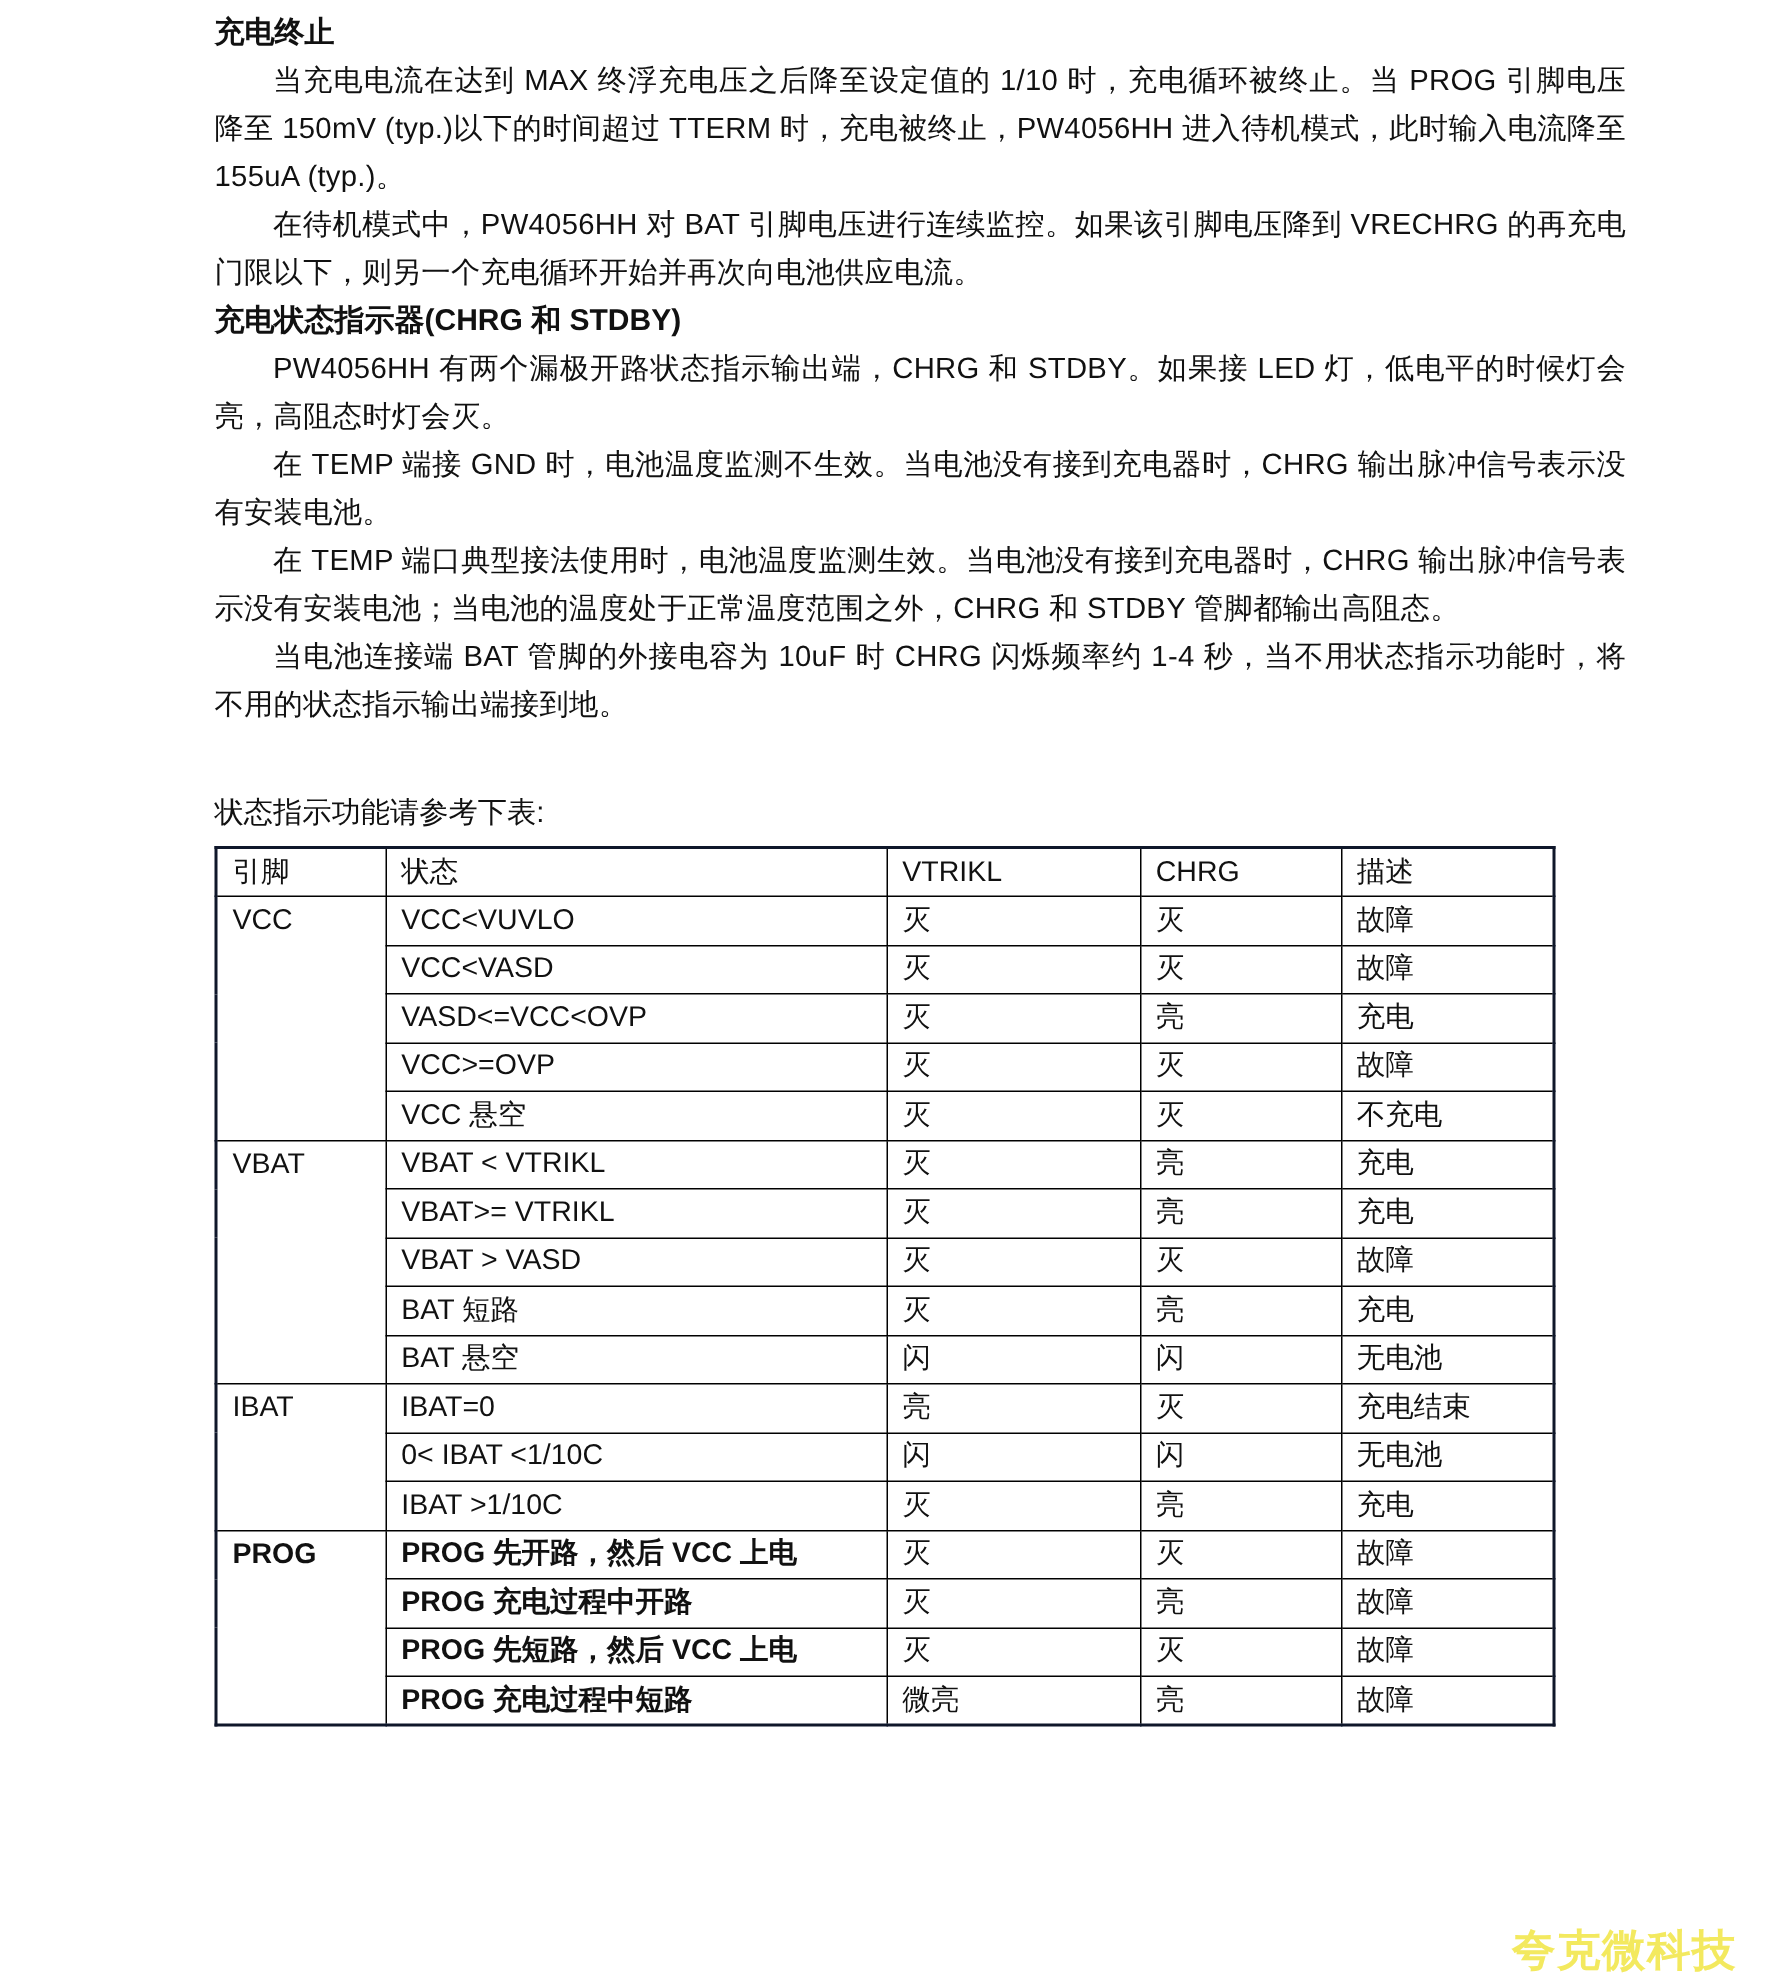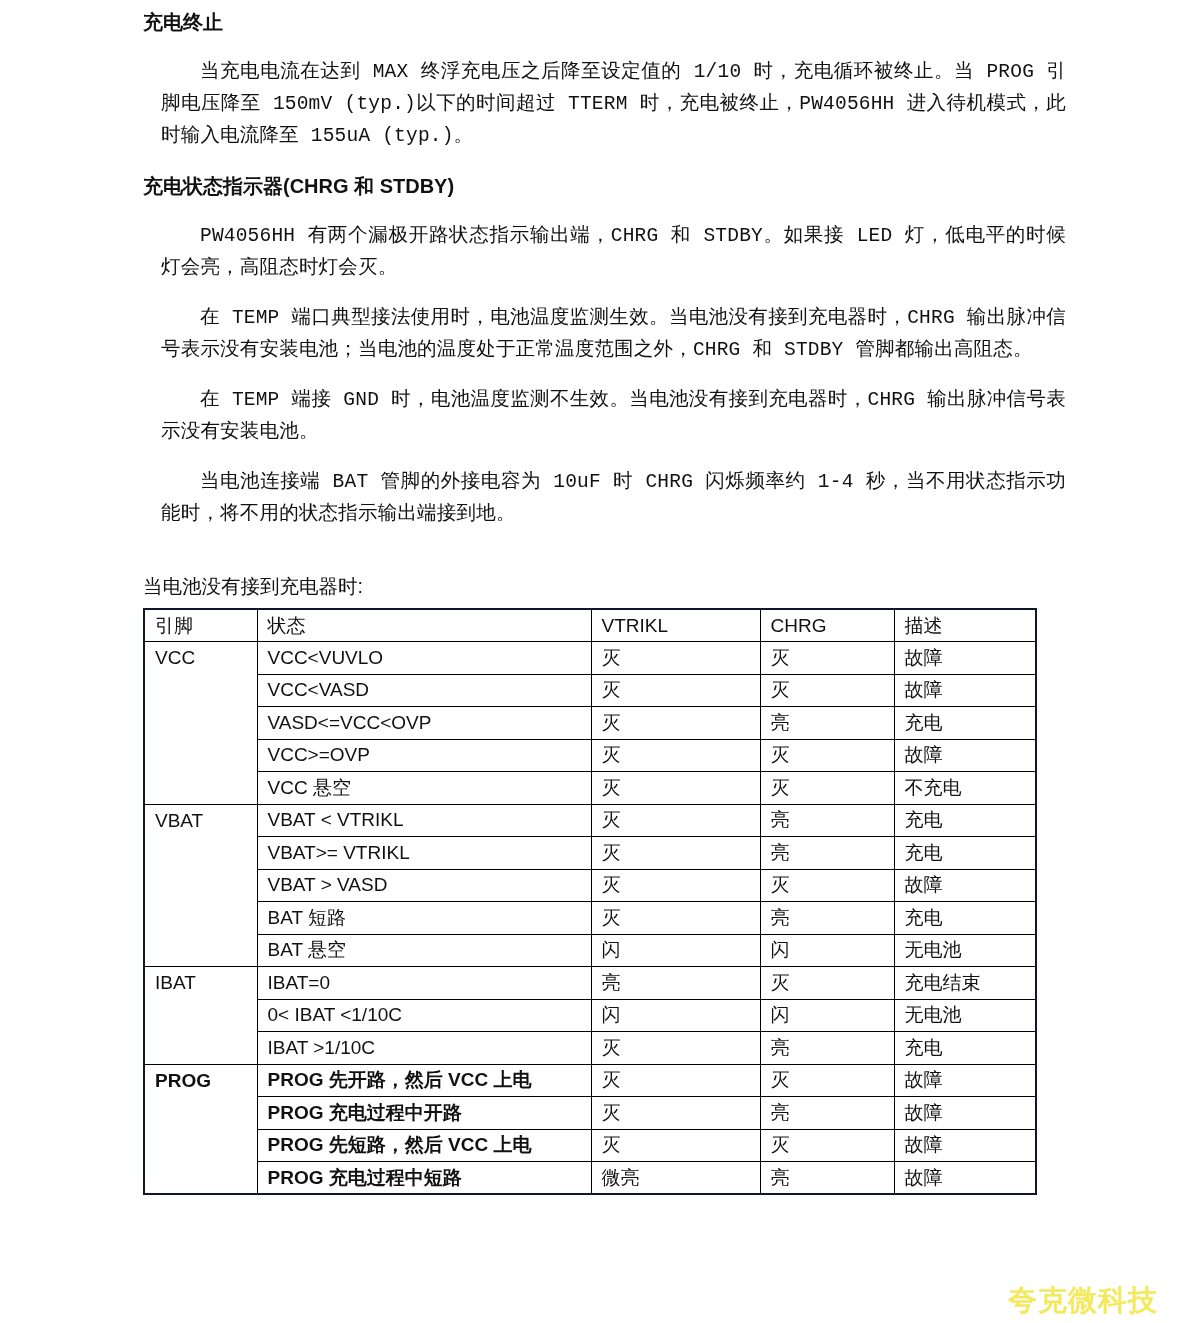--- a/index.html
+++ b/index.html
@@ -21,25 +21,24 @@
   .doc-heading {
     font-size: 20px;
     line-height: 32px;
     font-weight: bold;
     margin: 0;
     text-align: left;
   }
   .doc-para {
     font-size: 19.5px;
     line-height: 32px;
-    margin: 18px;
+    margin: 0;
     text-indent: 2em;
     text-align: justify;
     letter-spacing: 0.2px;
-    font-family: Liberation Mono, monospace;
   }
   .table-intro {
     font-size: 19.5px;
     line-height: 32px;
     margin: 40px 0 6px 0;
   }
   table.status {
     border-collapse: collapse;
     border: 2px solid #0f172a;
     table-layout: fixed;
@@ -76,28 +75,29 @@
     white-space: nowrap;
   }
 </style>
 </head>
 <body>
 
 <div class="page">
 
   <h3 class="doc-heading">充电终止</h3>
   <p class="doc-para">当充电电流在达到 MAX 终浮充电压之后降至设定值的 1/10 时，充电循环被终止。当 PROG 引脚电压降至 150mV (typ.)以下的时间超过 TTERM 时，充电被终止，PW4056HH 进入待机模式，此时输入电流降至 155uA (typ.)。</p>
+  <p class="doc-para">在待机模式中，PW4056HH 对 BAT 引脚电压进行连续监控。如果该引脚电压降到 VRECHRG 的再充电门限以下，则另一个充电循环开始并再次向电池供应电流。</p>
 
   <h3 class="doc-heading">充电状态指示器(CHRG 和 STDBY)</h3>
   <p class="doc-para">PW4056HH 有两个漏极开路状态指示输出端，CHRG 和 STDBY。如果接 LED 灯，低电平的时候灯会亮，高阻态时灯会灭。</p>
+  <p class="doc-para">在 TEMP 端接 GND 时，电池温度监测不生效。当电池没有接到充电器时，CHRG 输出脉冲信号表示没有安装电池。</p>
   <p class="doc-para">在 TEMP 端口典型接法使用时，电池温度监测生效。当电池没有接到充电器时，CHRG 输出脉冲信号表示没有安装电池；当电池的温度处于正常温度范围之外，CHRG 和 STDBY 管脚都输出高阻态。</p>
-  <p class="doc-para">在 TEMP 端接 GND 时，电池温度监测不生效。当电池没有接到充电器时，CHRG 输出脉冲信号表示没有安装电池。</p>
   <p class="doc-para">当电池连接端 BAT 管脚的外接电容为 10uF 时 CHRG 闪烁频率约 1-4 秒，当不用状态指示功能时，将不用的状态指示输出端接到地。</p>
 
-  <p class="table-intro">当电池没有接到充电器时:</p>
+  <p class="table-intro">状态指示功能请参考下表:</p>
 
   <table class="status">
     <colgroup>
       <col style="width:113px">
       <col style="width:334px">
       <col style="width:169px">
       <col style="width:134px">
       <col style="width:142px">
     </colgroup>
     <tbody>

